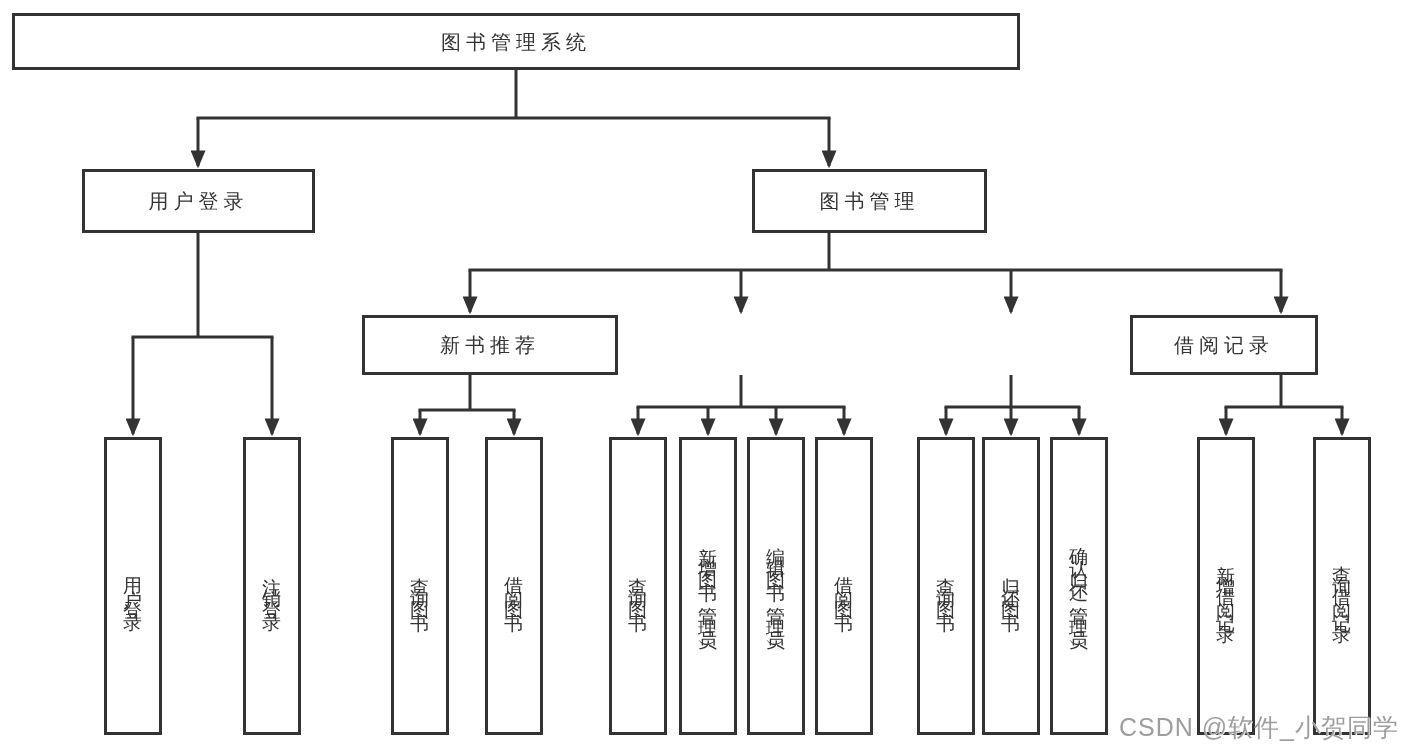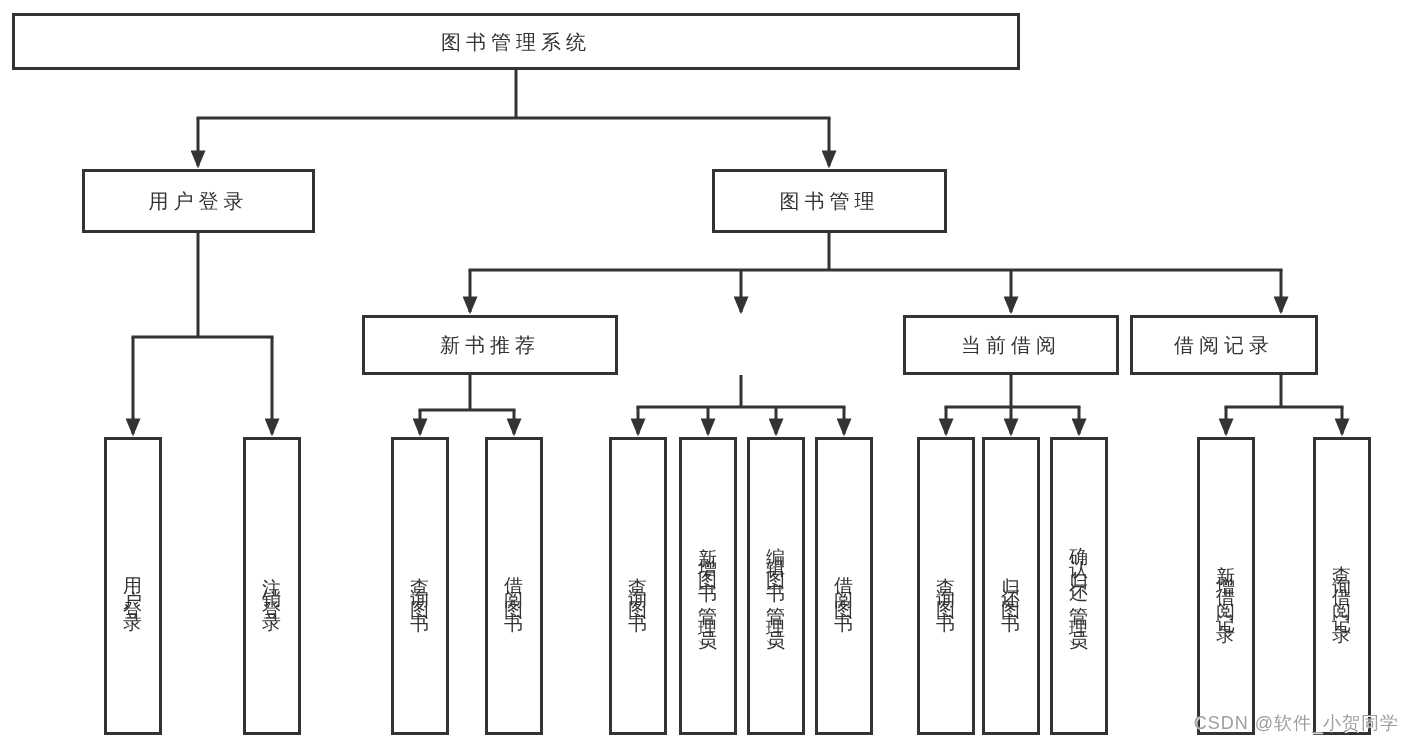--- a/index.html
+++ b/index.html
@@ -16,21 +16,21 @@
   }
   .hbox .lbl{
     font-size:20px;letter-spacing:5px;line-height:1.2;white-space:nowrap;
   }
   .vbox .lbl{
     writing-mode:vertical-rl;text-orientation:mixed;
     font-size:19px;letter-spacing:12px;line-height:1;
   }
   .watermark{
     position:absolute;top:711px;right:6px;
-    font-size:18px;color:#9d9d9d;letter-spacing:1px;
+    font-size:25px;color:#9d9d9d;letter-spacing:1px;
     text-shadow:1px 1px 0 rgba(255,255,255,0.85);
     white-space:nowrap;
   }
 </style>
 </head>
 <body>
 
 <div class="canvas">
 
   <svg class="connectors" width="1405" height="747" viewBox="0 0 1405 747">
@@ -95,29 +95,26 @@
     </g>
   </svg>
 
   <div class="box hbox" style="left:12px;top:13px;width:1008px;height:57px">
     <span class="lbl">图书管理系统</span>
   </div>
 
   <div class="box hbox" style="left:82px;top:169px;width:233px;height:64px">
     <span class="lbl">用户登录</span>
   </div>
-  <div class="box hbox" style="left:712px;top:169px;width:235px;height:64px">
+  <div class="box hbox" style="left:752px;top:169px;width:235px;height:64px">
     <span class="lbl">图书管理</span>
   </div>
 
   <div class="box hbox" style="left:362px;top:315px;width:256px;height:60px">
     <span class="lbl">新书推荐</span>
-  </div>
-  <div class="box hbox" style="left:903px;top:315px;width:216px;height:60px">
-    <span class="lbl">当前借阅</span>
   </div>
   <div class="box hbox" style="left:1130px;top:315px;width:188px;height:60px">
     <span class="lbl">借阅记录</span>
   </div>
 
   <div class="box vbox" style="left:104px;top:437px;width:58px;height:298px">
     <span class="lbl">用户登录</span>
   </div>
   <div class="box vbox" style="left:243px;top:437px;width:58px;height:298px">
     <span class="lbl">注销登录</span>

